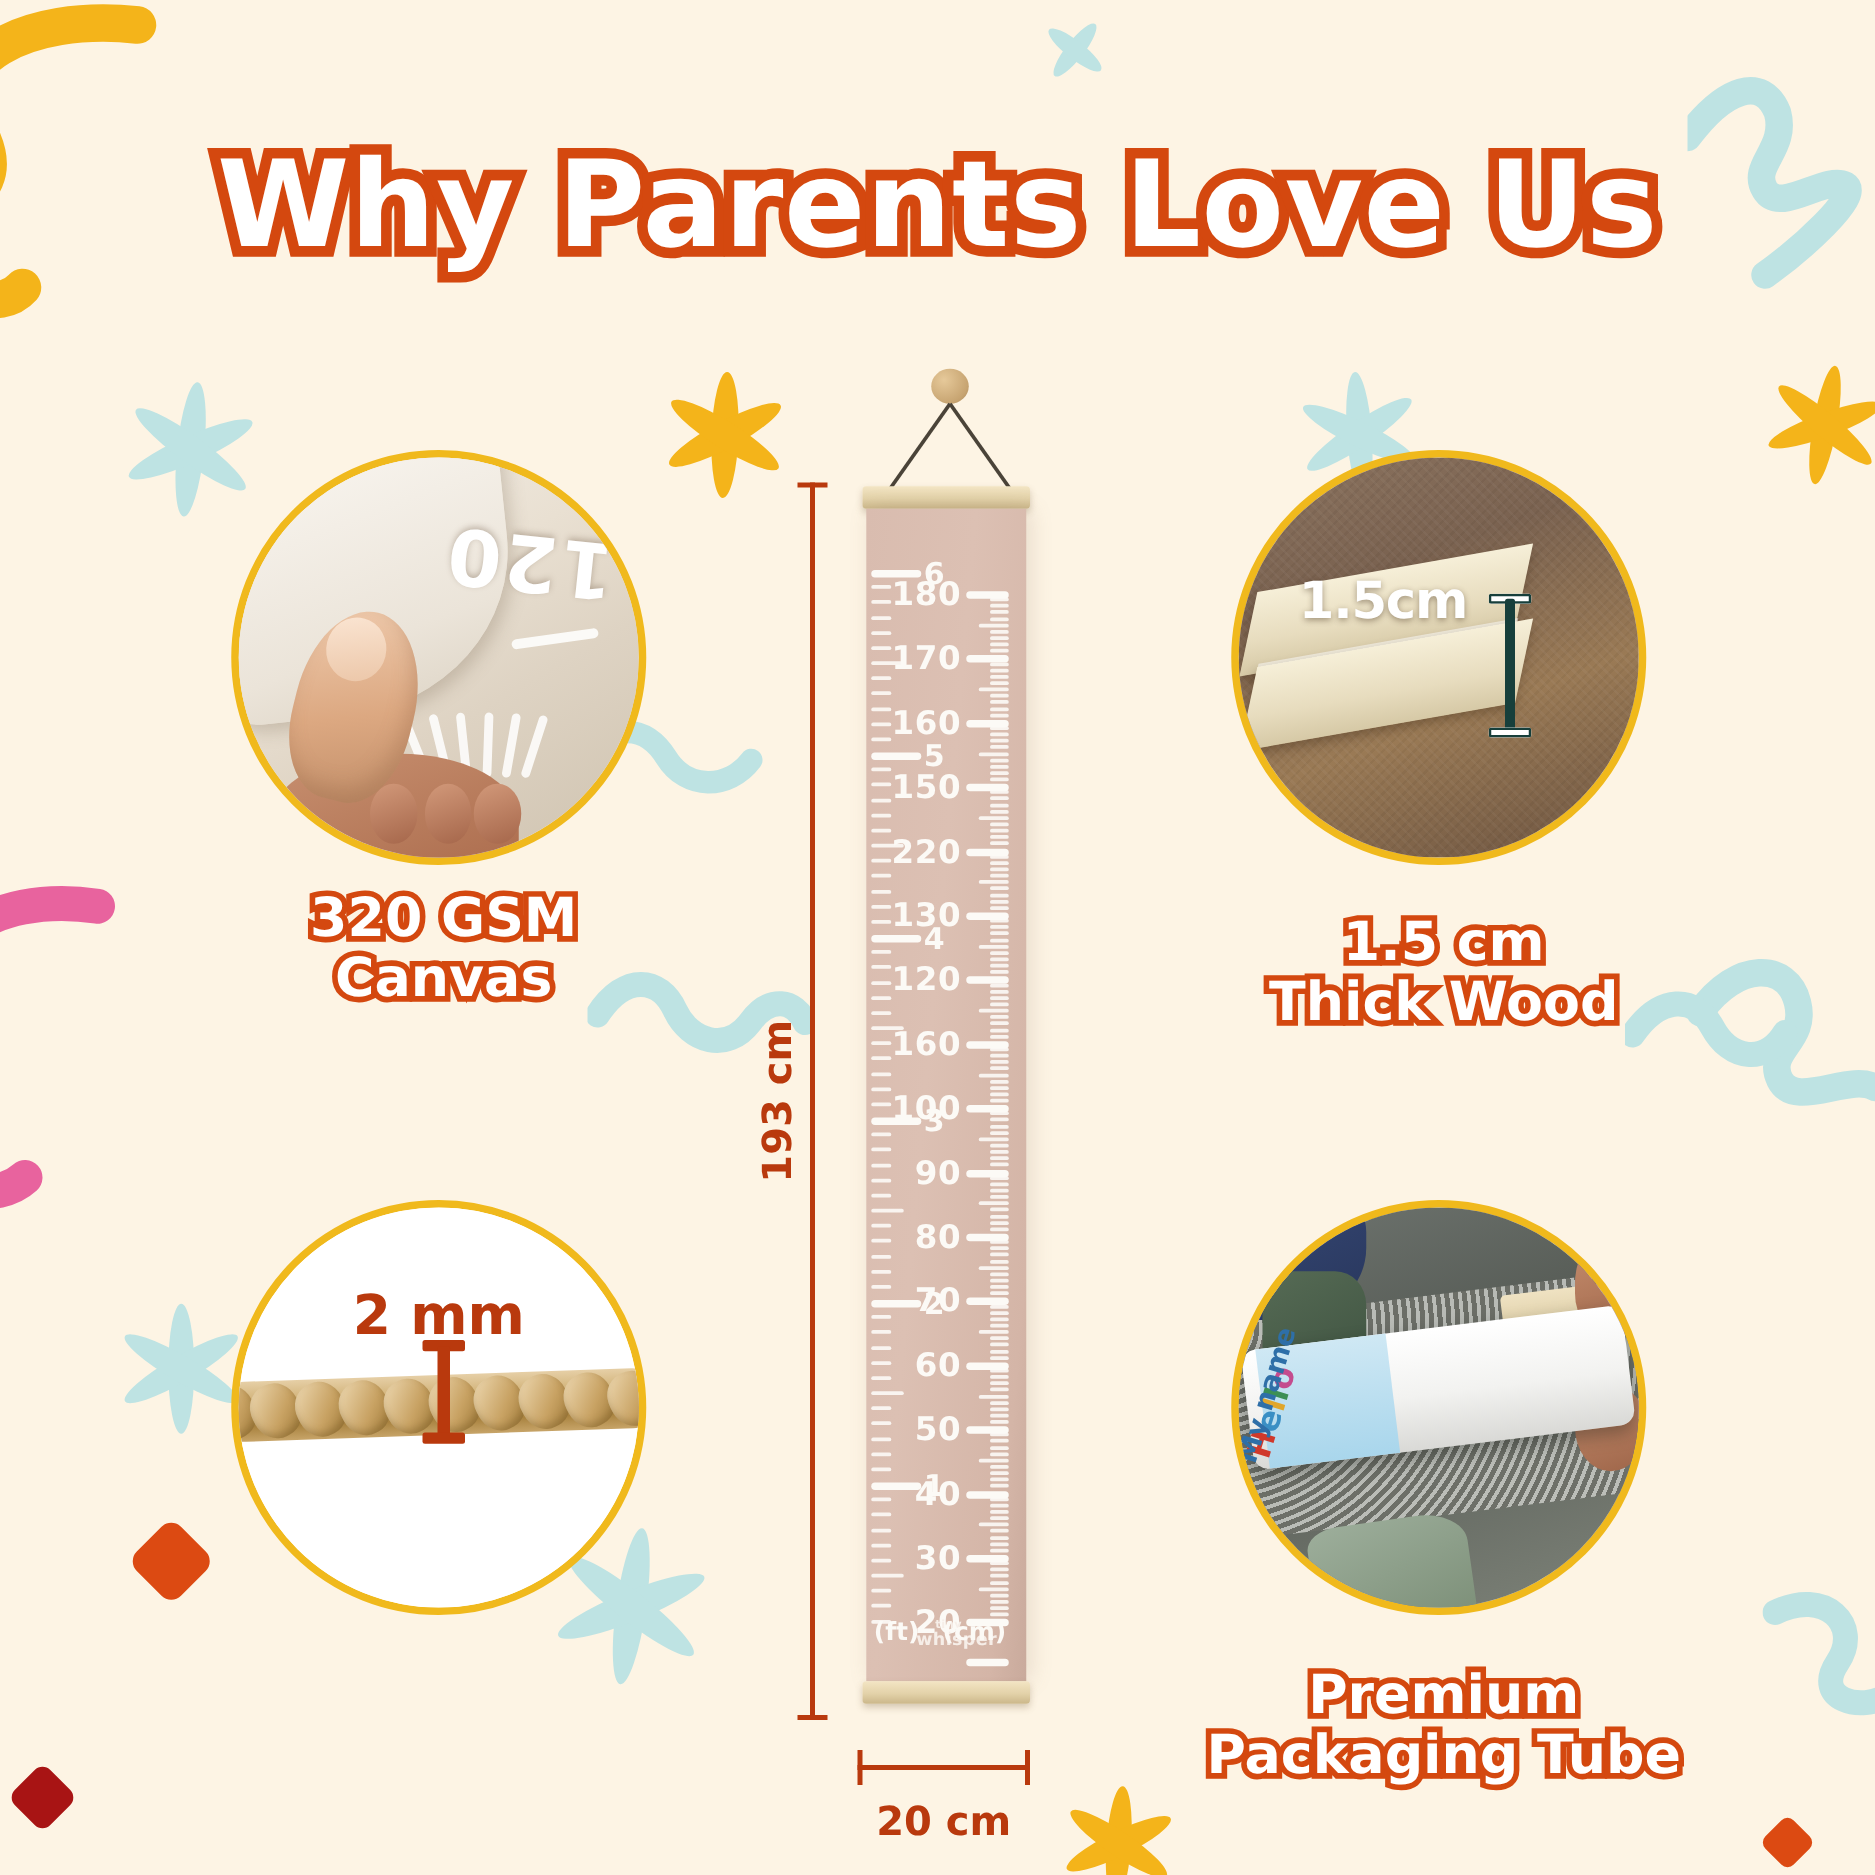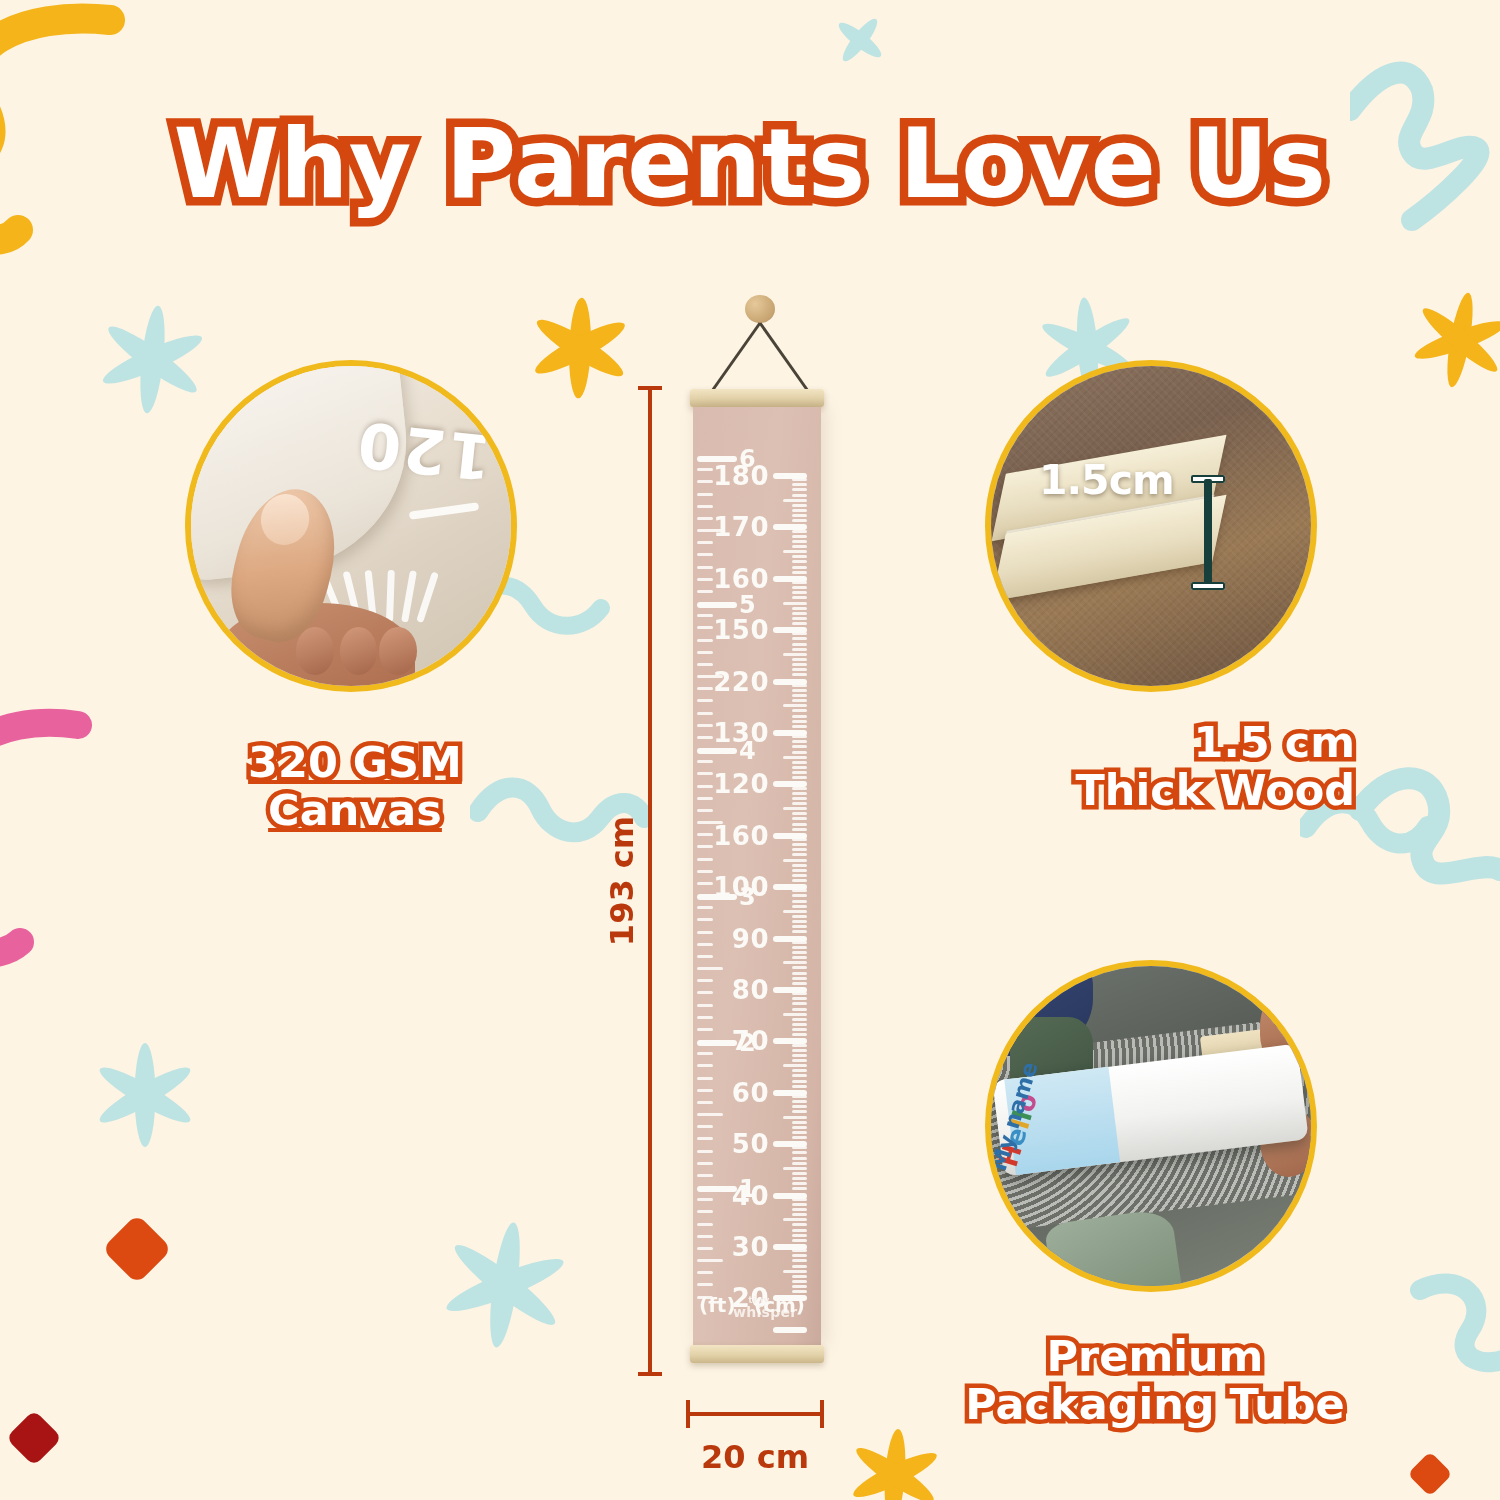--- a/index.html
+++ b/index.html
@@ -460,44 +460,66 @@
         <div class="dashrow"></div>
         <div class="fingers">
           <i style="left:40%;"></i>
             <i style="left:62%;"></i>
             <i style="left:82%;"></i>
         </div>
         <div class="thumb"></div>
         <div class="nail"></div>
       </div>
     </div>
-    <div class="feature-label" style="left:-30px;top:378px;width:400px;text-decoration:underline;">320 GSM
+    <div class="feature-label" style="left:-30px;top:351px;width:400px;">320 GSM
 Canvas</div>
   </div>
 
   <div class="feature" style="left:985px;top:360px;width:340px;height:490px;">
     <div class="circle-photo" style="left:0;top:0;width:332px;height:332px;">
       <div class="ph-wood">
         <div class="weave"></div>
         <div class="slab"></div>
         <div class="gap"></div>
         <div class="slab b"></div>
         <div class="lbl">1.5cm</div>
         <div class="caliper">
           <i class="t"></i>
             <u></u>
             <i class="b"></i>
         </div>
       </div>
     </div>
-    <div class="feature-label" style="left:-30px;top:358px;width:400px;text-align:right;">1.5 cm
+    <div class="feature-label" style="left:-30px;top:370px;width:400px;">1.5 cm
 Thick Wood</div>
   </div>
 
   <div class="feature" style="left:185px;top:960px;width:340px;height:490px;">
+    <div class="circle-photo" style="left:0;top:0;width:332px;height:332px;background:#FFFFFF;">
+      <div class="ph-rope">
+        <div class="rope">
+          <i style="left:-2%;"></i>
+            <i style="left:8%;"></i>
+            <i style="left:18%;"></i>
+          <i style="left:28%;"></i>
+            <i style="left:38%;"></i>
+            <i style="left:48%;"></i>
+          <i style="left:58%;"></i>
+            <i style="left:68%;"></i>
+            <i style="left:78%;"></i>
+          <i style="left:88%;"></i>
+        </div>
+        <div class="lbl">2 mm</div>
+        <div class="caliper">
+          <i class="t"></i>
+            <u></u>
+            <i class="b"></i>
+        </div>
+      </div>
+    </div>
   </div>
 
   <div class="feature" style="left:985px;top:960px;width:340px;height:490px;">
     <div class="circle-photo" style="left:0;top:0;width:332px;height:332px;">
       <div class="ph-tube">
         <div class="blanket"></div>
         <div class="jeans"></div>
         <div class="green"></div>
         <div class="greenb"></div>
         <div class="sticks"></div>

